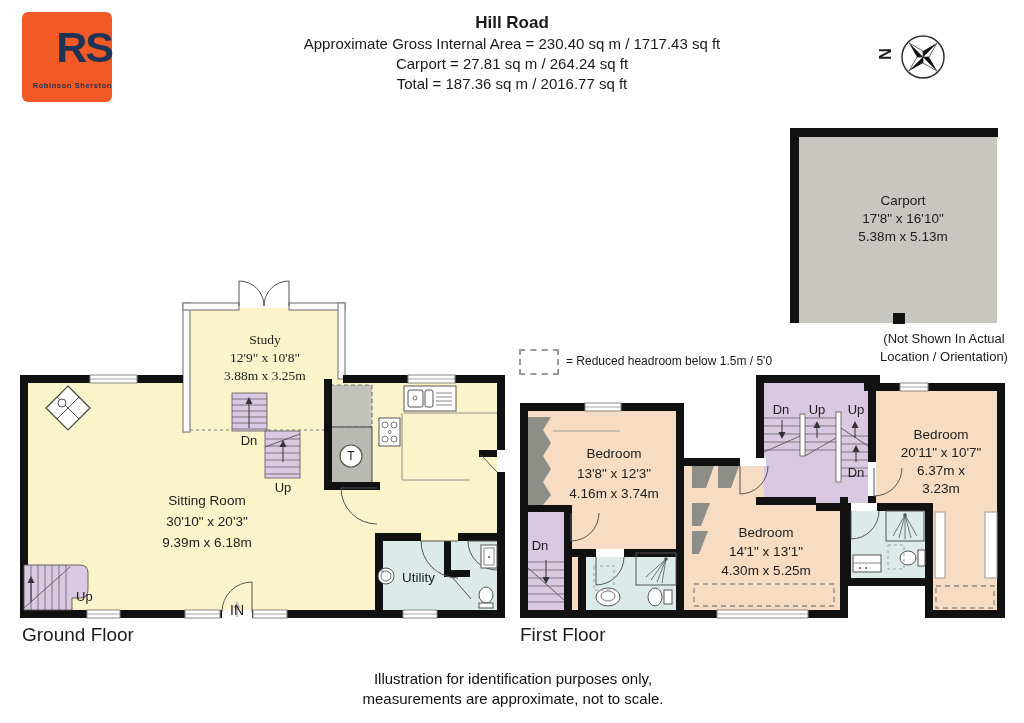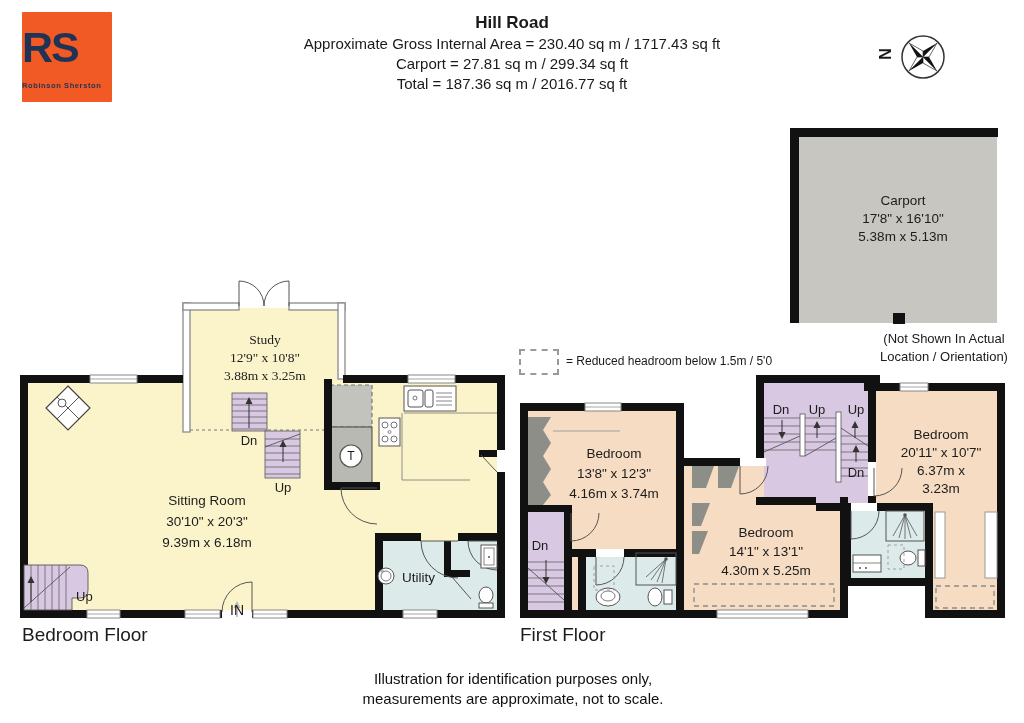--- a/index.html
+++ b/index.html
@@ -9,21 +9,21 @@
   .t{position:absolute;white-space:nowrap;}
   .ctr{transform:translateX(-50%);text-align:right;}
   .room-label{position:absolute;transform:translateX(-50%);text-align:center;
               font-size:13.5px;line-height:19px;color:#1c1c1c;}
   .room-label.big{line-height:21px;}
   .stair-lbl{font-size:13px;color:#1c1c1c;}
   .floor-lbl{font-size:19px;color:#1c1c1c;}
   .hdr-title{font-size:17px;font-weight:bold;}
   .hdr-line{font-size:15px;}
   #logo{position:absolute;left:22px;top:12px;width:90px;height:90px;background:#F15A24;
-        border-radius:1px;text-align:left;}
+        border-radius:6px;text-align:right;}
   #logo .rs{font-size:43px;font-weight:bold;color:#1F3357;line-height:1;margin-top:14px;
             letter-spacing:-2px;}
   #logo .nm{font-size:7.5px;font-weight:bold;color:#1F3357;letter-spacing:0.6px;margin-top:12px;}
   #legend-box{position:absolute;left:519px;top:349px;width:40px;height:26px;
               border:2px dashed #9a9a9a;background:#fff;box-sizing:border-box;}
   .note{font-size:13px;line-height:18px;}
   .disc{font-size:15px;line-height:20px;color:#111;}
 </style>
 </head>
 <body>
@@ -399,21 +399,21 @@
   </g>
 </svg>
 
 <div id="logo">
   <div class="rs">RS</div>
   <div class="nm">Robinson Sherston</div>
 </div>
 
 <div class="t ctr hdr-title" style="left:512px;top:13px;">Hill Road</div>
 <div class="t ctr hdr-line" style="left:512px;top:35px;">Approximate Gross Internal Area = 230.40 sq m / 1717.43 sq ft</div>
-<div class="t ctr hdr-line" style="left:512px;top:55px;">Carport = 27.81 sq m / 299.34 sq ft</div>
+<div class="t ctr hdr-line" style="left:512px;top:55px;">Carport = 27.81 sq m / 264.24 sq ft</div>
 <div class="t ctr hdr-line" style="left:512px;top:75px;">Total = 187.36 sq m / 2016.77 sq ft</div>
 
 <div class="t" style="left:880px;top:45px;font-size:16px;font-weight:bold;transform:rotate(-90deg);">N</div>
 
 <div class="room-label" style="left:903px;top:192px;line-height:18px;">
   <div>Carport</div>
   <div>17'8" x 16'10"</div>
   <div>5.38m x 5.13m</div>
 </div>
 <div class="t ctr note" style="left:944px;top:330px;">(Not Shown In Actual</div>
@@ -432,21 +432,21 @@
   <div>30'10" x 20'3"</div>
   <div>9.39m x 6.18m</div>
 </div>
 <div class="t" style="left:402px;top:570px;font-size:13.5px;">Utility</div>
 
 <div class="t ctr stair-lbl" style="left:249px;top:433px;">Dn</div>
 <div class="t ctr stair-lbl" style="left:283px;top:480px;">Up</div>
 <div class="t stair-lbl" style="left:76px;top:589px;">Up</div>
 <div class="t ctr" style="left:351px;top:449px;font-size:12px;">T</div>
 <div class="t ctr" style="left:237px;top:602px;font-size:14px;">IN</div>
-<div class="t floor-lbl" style="left:22px;top:624px;">Bedroom Floor</div>
+<div class="t floor-lbl" style="left:22px;top:624px;">Ground Floor</div>
 
 <div class="room-label" style="left:614px;top:444px;line-height:20px;">
   <div>Bedroom</div>
   <div>13'8" x 12'3"</div>
   <div>4.16m x 3.74m</div>
 </div>
 <div class="room-label" style="left:766px;top:523px;line-height:19px;">
   <div>Bedroom</div>
   <div>14'1" x 13'1"</div>
   <div>4.30m x 5.25m</div>

